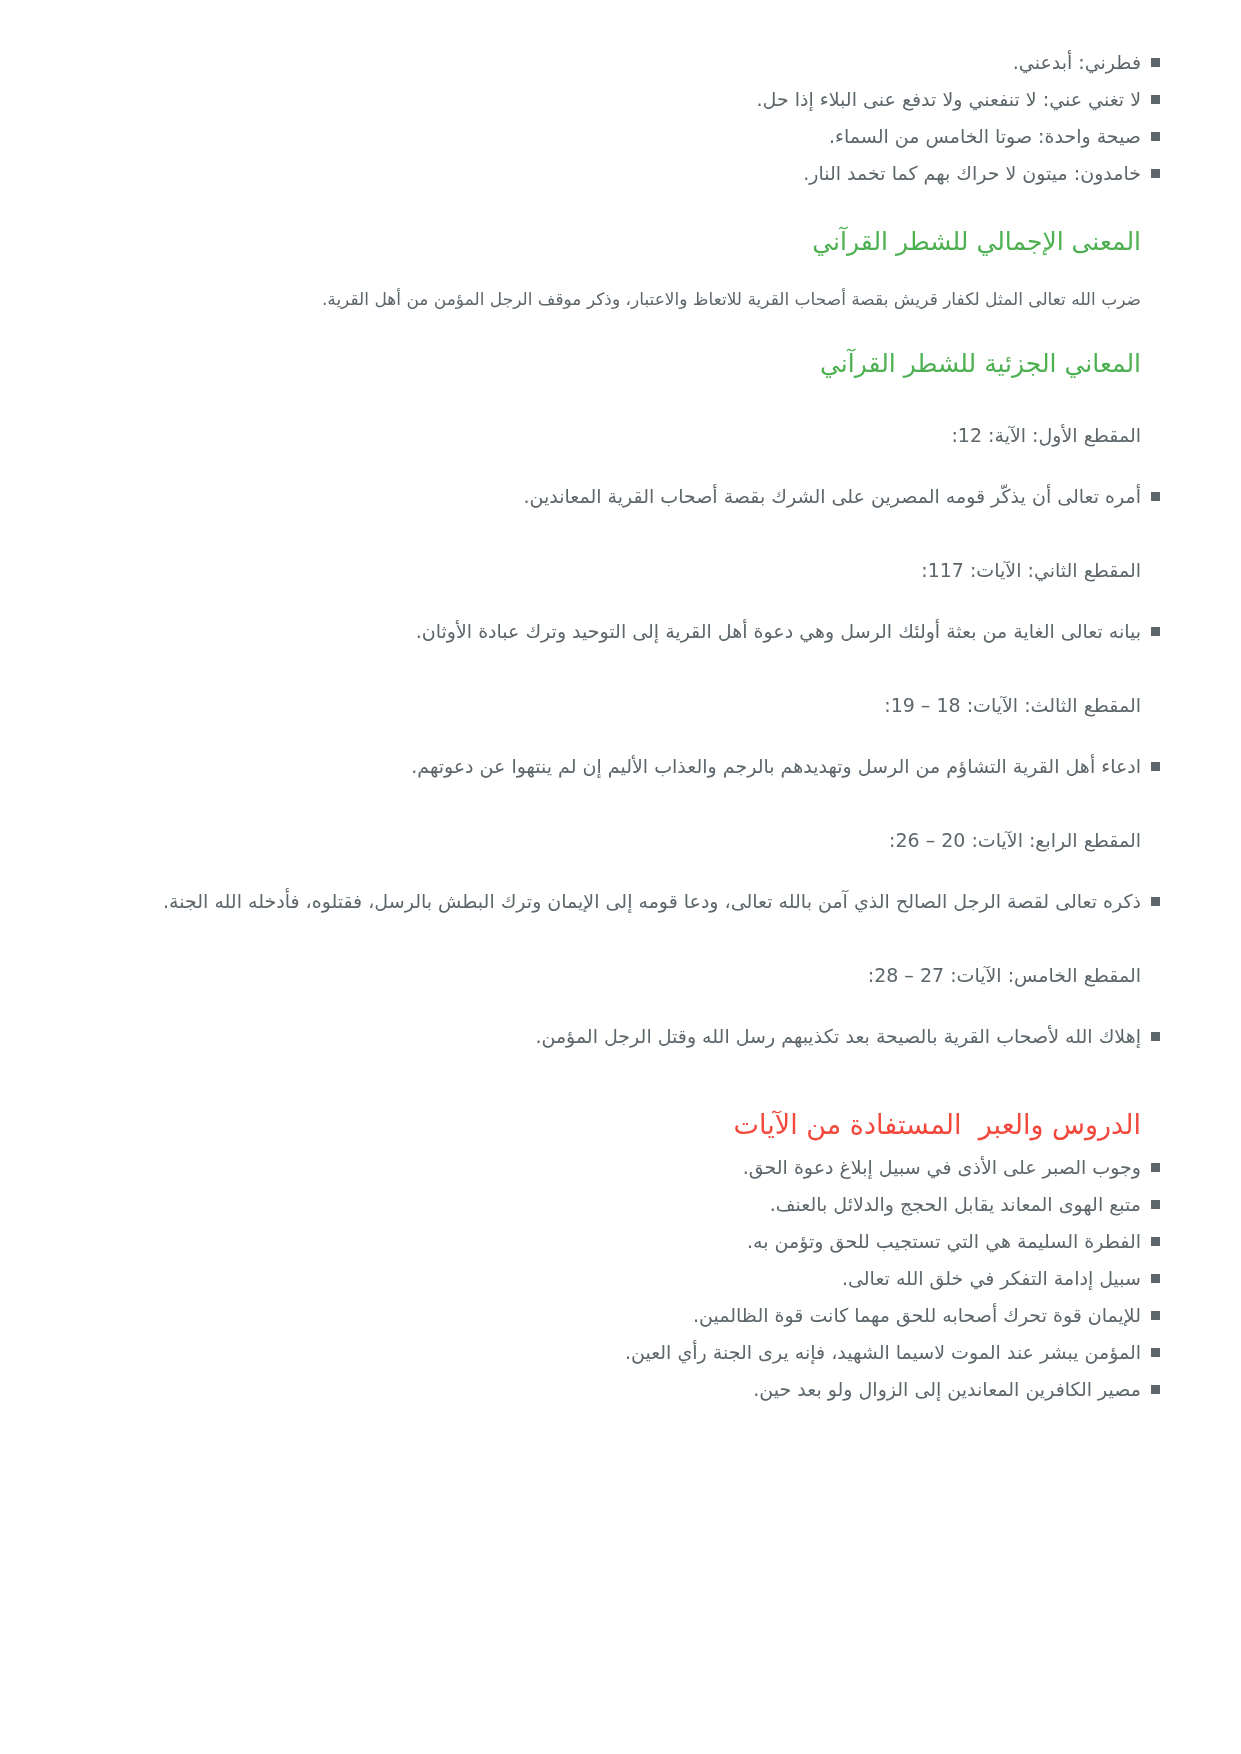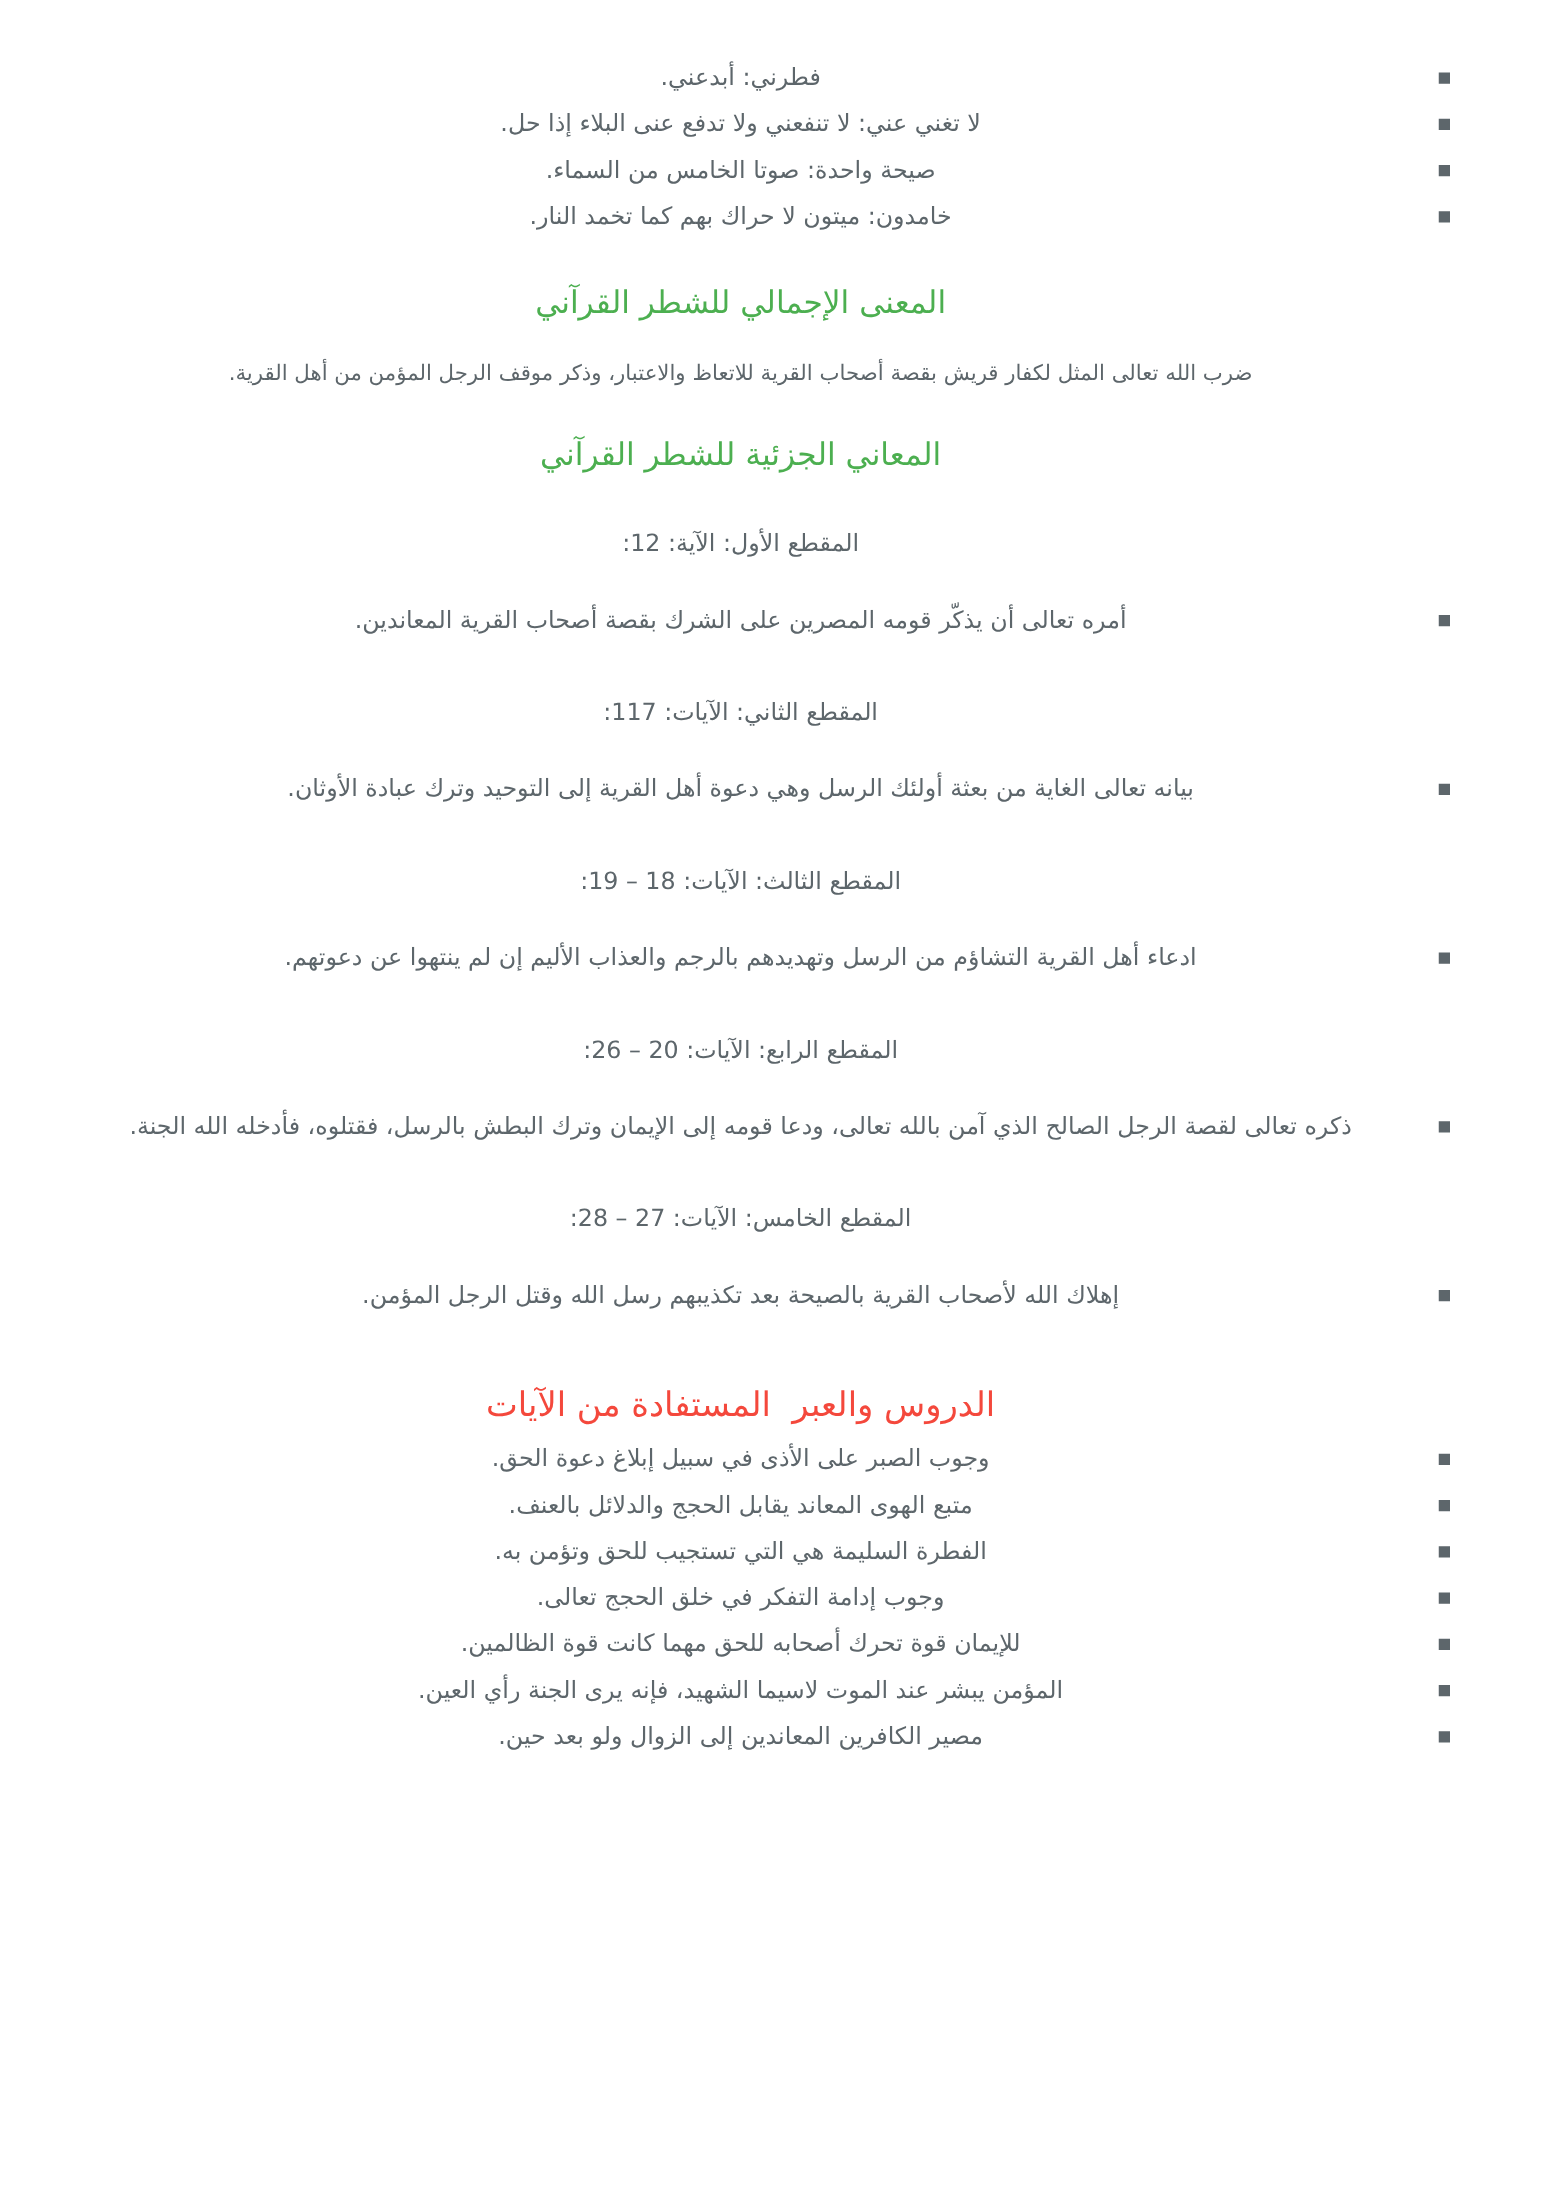--- a/index.html
+++ b/index.html
@@ -9,21 +9,21 @@
   }
   body {
     width: 1241px;
     height: 1754px;
     overflow: hidden;
     font-family: "DejaVu Sans", sans-serif;
     color: #5d666b;
   }
   .page {
     direction: rtl;
-    text-align: center;
+    text-align: right;
     padding: 44px 100px 0 44px;
     box-sizing: border-box;
     width: 1241px;
   }
   ul.bullet-list {
     list-style: none;
     margin: 0;
     padding: 0;
   }
   ul.bullet-list li {
@@ -116,19 +116,19 @@
   <p class="segment-title">المقطع الخامس: الآيات: 27 – 28:</p>
   <ul class="bullet-list segment-point-list">
     <li><span class="sq"></span><span>إهلاك الله لأصحاب القرية بالصيحة بعد تكذيبهم رسل الله وقتل الرجل المؤمن.</span></li>
   </ul>
 
   <h2 class="red-heading">الدروس والعبر  المستفادة من الآيات</h2>
   <ul class="bullet-list lessons-list">
     <li><span class="sq"></span><span>وجوب الصبر على الأذى في سبيل إبلاغ دعوة الحق.</span></li>
     <li><span class="sq"></span><span>متبع الهوى المعاند يقابل الحجج والدلائل بالعنف.</span></li>
     <li><span class="sq"></span><span>الفطرة السليمة هي التي تستجيب للحق وتؤمن به.</span></li>
-    <li><span class="sq"></span><span>وجوب إدامة التفكر في خلق الحجج تعالى.</span></li>
+    <li><span class="sq"></span><span>سبيل إدامة التفكر في خلق الله تعالى.</span></li>
     <li><span class="sq"></span><span>للإيمان قوة تحرك أصحابه للحق مهما كانت قوة الظالمين.</span></li>
     <li><span class="sq"></span><span>المؤمن يبشر عند الموت لاسيما الشهيد، فإنه يرى الجنة رأي العين.</span></li>
     <li><span class="sq"></span><span>مصير الكافرين المعاندين إلى الزوال ولو بعد حين.</span></li>
   </ul>
 
 </div>
 
 </body></html>

